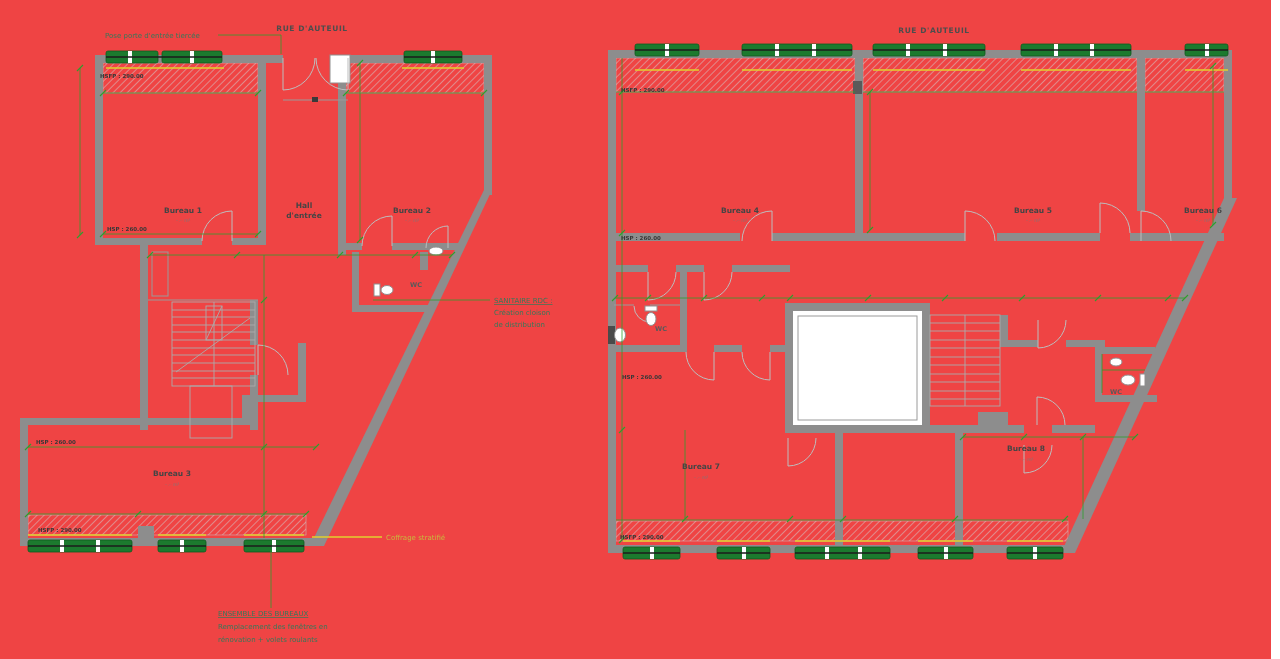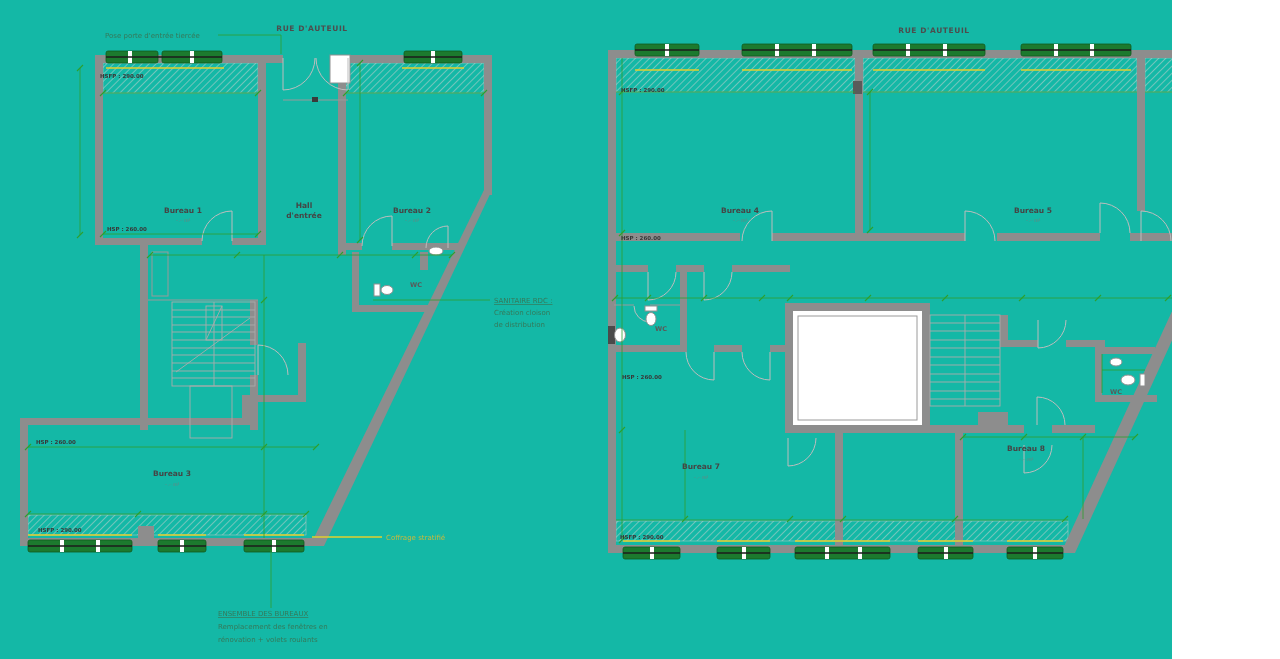--- a/index.html
+++ b/index.html
@@ -1,16 +1,16 @@
 <!DOCTYPE html>
 <html><head>
 <meta charset="utf-8">
 <style>
   html,body{margin:0;padding:0;background:#fff;}
-  #canvas{position:relative;width:1172px;height:659px;background:#14b8a6;overflow:hidden;
+  #canvas{position:relative;width:1271px;height:659px;background:#ef4444;overflow:hidden;
           font-family:"DejaVu Sans",sans-serif;}
   svg{position:absolute;left:0;top:0;}
   
   .wall{fill:#8d8d8d;}
   .thinw{stroke:#9a9a9a;stroke-width:1;fill:none;}
   .stair{stroke:#ababab;stroke-width:0.9;fill:none;}
   .fix{stroke:#8f8f8f;stroke-width:1;fill:#fff;}
   .door{stroke:#bdbdbd;stroke-width:1;fill:none;}
   
   .dim{stroke:#2da02d;stroke-width:0.8;fill:none;}

